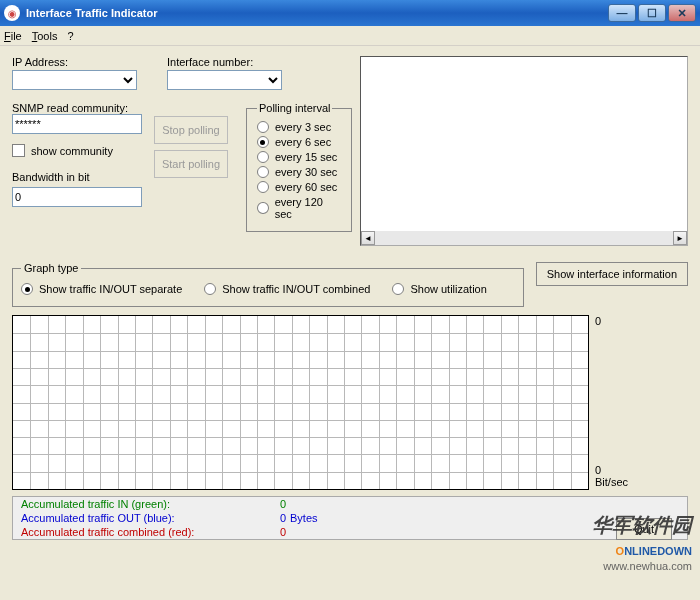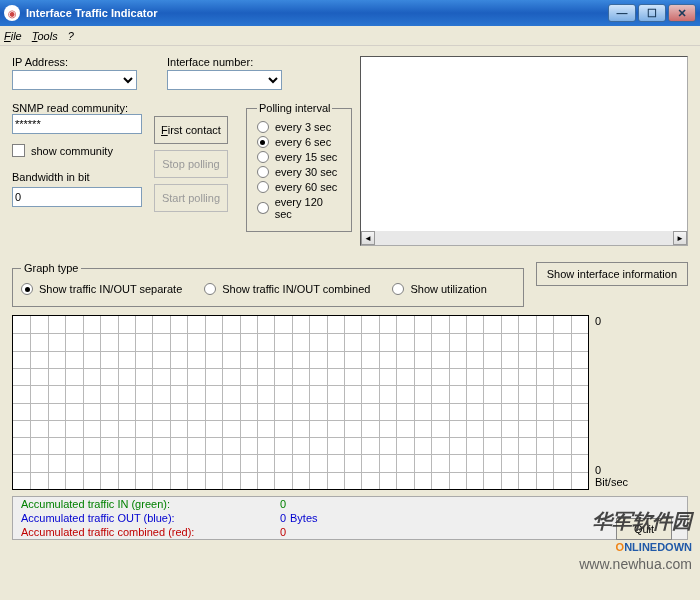--- a/index.html
+++ b/index.html
@@ -6,21 +6,21 @@
 body { width: 700px; height: 600px; background: #ece9d8; overflow: hidden; }
 
 .titlebar { height: 26px; background: linear-gradient(to bottom, #3a87dd, #1c5fbf 50%, #2a75d1); display: flex; align-items: center; padding: 0 4px; color: white; }
 .titlebar-icon { width: 16px; height: 16px; background: #fff; border-radius: 50%; margin-right: 6px; display: inline-flex; align-items: center; justify-content: center; color: #c44; font-size: 10px; }
 .titlebar-text { flex: 1; font-weight: bold; }
 .win-ctrl { display: flex; gap: 2px; }
 .win-btn { width: 28px; height: 18px; background: linear-gradient(to bottom, #d0e5fb, #7fb0e5); border: 1px solid #3a6a9e; border-radius: 3px; display: flex; align-items: center; justify-content: center; color: #1a3a5a; font-weight: bold; cursor: pointer; }
 .win-btn.close { background: linear-gradient(to bottom, #e5c0c0, #cc6b6b); }
 
 .menubar { height: 20px; background: #ece9d8; display: flex; align-items: center; padding: 0 4px; gap: 10px; border-bottom: 1px solid #d4d0c8; }
-.menubar span { cursor: default; font-style: italic; }
+.menubar span { cursor: default; }
 .menubar span u { text-decoration: underline; }
 
 .content { padding: 10px 12px 6px 12px; }
 
 .upper { display: flex; gap: 8px; }
 .left-panel { width: 340px; }
 .row1 { display: flex; gap: 30px; }
 .col { display: flex; flex-direction: column; }
 label.field { margin-bottom: 2px; }
 select.combo, input.txt { height: 20px; border: 1px solid #7f9db9; background: #fff; font-size: 11px; padding: 1px 2px; }
@@ -69,21 +69,21 @@
 .green { color: #008000; }
 .blue { color: #0000d0; }
 .red { color: #c00000; }
 
 .quit { position: absolute; right: 28px; bottom: 60px; height: 22px; width: 56px; border: 1px solid #888; background: #ece9d8; }
 
 .watermark { position: absolute; right: 8px; bottom: 28px; opacity: 0.9; text-align: right; }
 .watermark .cn { font-size: 20px; font-weight: bold; color: #333; font-style: italic; }
 .watermark .en1 { font-size: 18px; font-weight: bold; color: #0a4aa3; }
 .watermark .en1 b { color: #f07800; }
-.watermark .url { font-size: 14px; color: #555; }
+.watermark .url { font-size: 11px; color: #555; }
 </style>
 </head>
 <body>
 
 <div class="titlebar">
   <span class="titlebar-icon">◉</span>
   <span class="titlebar-text">Interface Traffic Indicator</span>
   <div class="win-ctrl">
     <div class="win-btn">—</div>
     <div class="win-btn">☐</div>
@@ -116,21 +116,20 @@
           <label class="field">SNMP read community:</label>
           <input class="txt snmp-input" value="******" style="">
           <div class="chk-row">
             <span class="chk"></span>
             <span>show community</span>
           </div>
           <label class="field bw-lbl">Bandwidth in bit</label>
           <input class="txt bw-input" value="0" style="">
         </div>
         <div class="btncol">
-          <button class="wbtn"><u>F</u>irst contact</button>
           <button class="wbtn disabled">Stop polling</button>
           <button class="wbtn disabled">Start polling</button>
         </div>
         <fieldset class="poll">
           <legend>Polling interval</legend>
           <div id="poll-opts">
               <div class="radio-row">
                 <span class="radio"></span>
                 <span>every 3 sec</span>
               </div>

